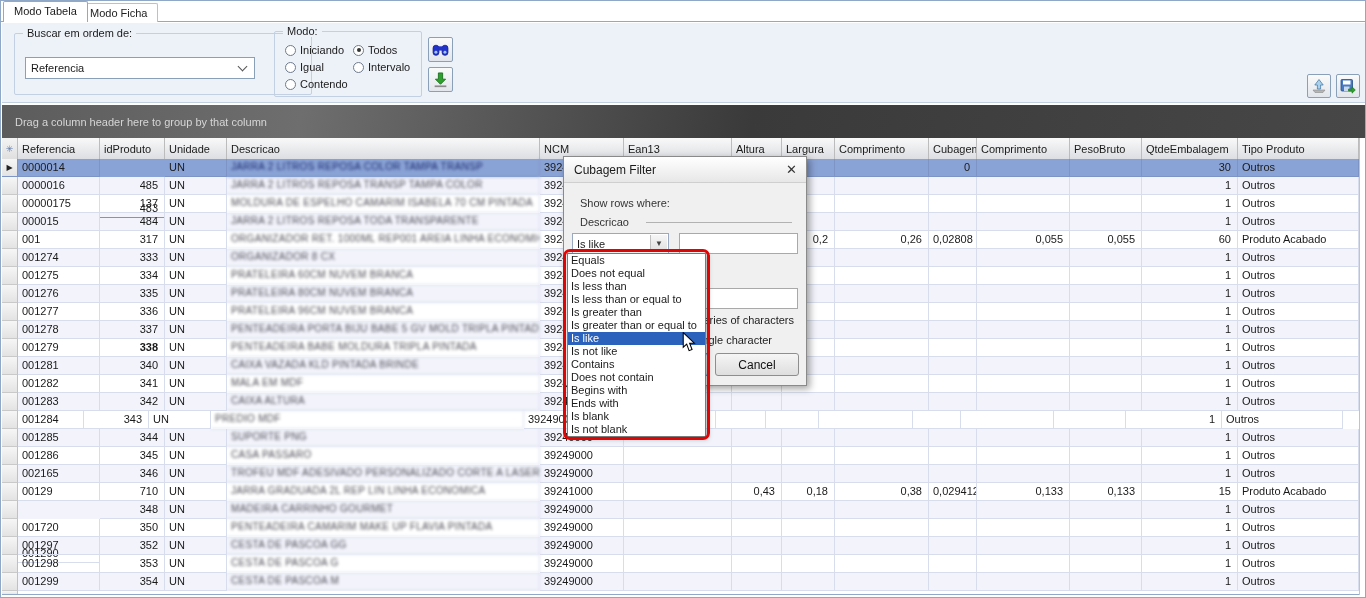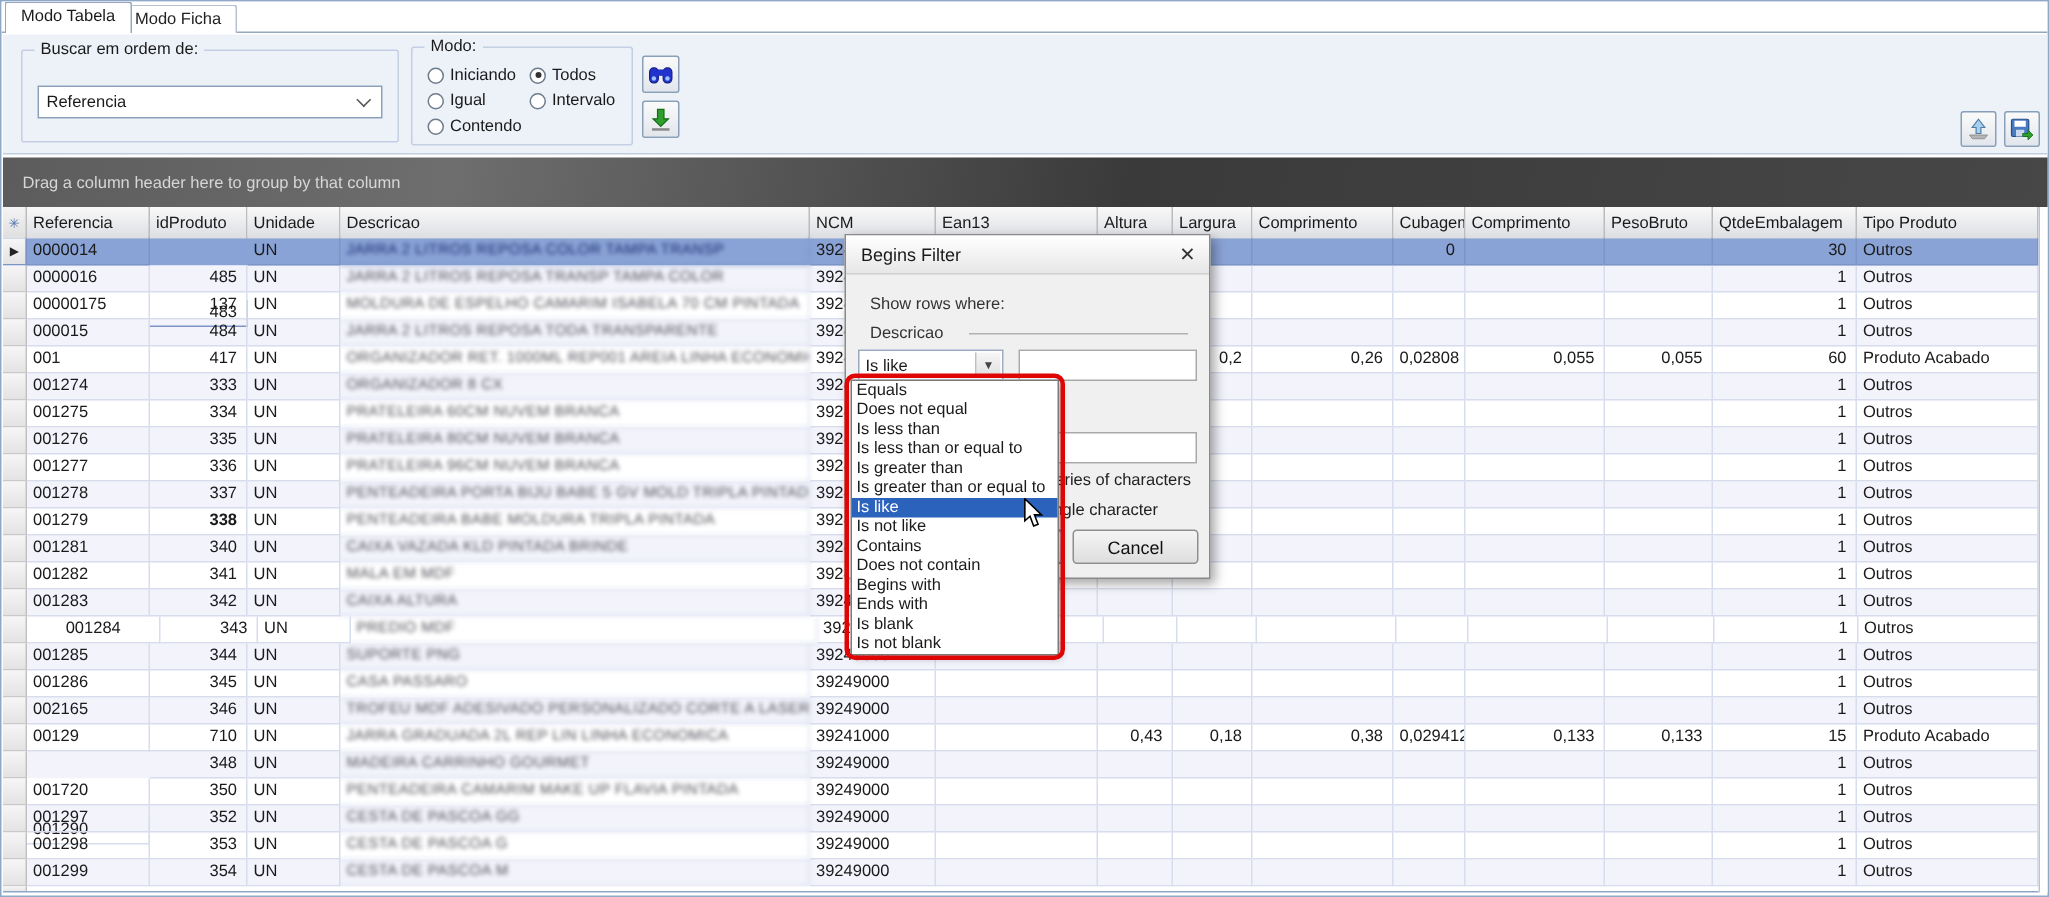--- a/index.html
+++ b/index.html
@@ -12,21 +12,21 @@
   
   .tabstrip{position:absolute;left:0;top:0;width:100%;height:21px;background:#fff;border-bottom:1px solid #98a8bc;}
   .tab{position:absolute;top:0;height:21px;padding:3px 10px 0 10px;background:#fff;
        border:1px solid #98a8bc;border-bottom:none;border-radius:2px 2px 0 0;cursor:default;}
   .tab.active{left:2px;z-index:2;}
   .tab.inactive{left:78px;top:2px;height:19px;border-color:#b4c2d2;color:#222;}
   
   .panel{position:absolute;left:1px;top:22px;width:1364px;height:80px;background:#edf2f9;border-bottom:1px solid #c2cfdf;}
   .gb{position:absolute;border:1px solid #c3cfe2;border-radius:2px;}
   .gb .cap{position:absolute;top:-7px;left:8px;background:#edf2f9;padding:0 4px;color:#1a1a1a;white-space:nowrap;}
-  .gb-order{left:12px;top:10px;width:252px;height:62px;}
+  .gb-order{left:12px;top:10px;width:298px;height:62px;}
   .combo{position:absolute;left:10px;top:23px;width:230px;height:22px;background:#fff;border:1px solid #8aa0b8;display:flex;align-items:center;padding-left:5px;}
   .combo .chev{position:absolute;right:8px;top:5px;width:7px;height:7px;border-right:1.6px solid #555;border-bottom:1.6px solid #555;transform:rotate(45deg);}
   .gb-mode{left:272px;top:8px;width:148px;height:66px;}
   .radio{position:absolute;display:flex;align-items:center;gap:4px;white-space:nowrap;}
   .rb{width:11px;height:11px;border:1px solid #6e7b8c;border-radius:50%;background:#fff;position:relative;flex:0 0 11px;}
   .rb.on::after{content:"";position:absolute;left:2.5px;top:2.5px;width:4px;height:4px;border-radius:50%;background:#333;}
   .tbtn{position:absolute;width:25px;height:25px;background:linear-gradient(#fafafa,#e2e6ec);border:1px solid #8aa0b8;border-radius:2px;display:flex;align-items:center;justify-content:center;padding:0;}
   
   .groupbar{position:absolute;left:1px;top:104px;width:1364px;height:33px;
     background:linear-gradient(100deg,#5c5c5c 0%,#6e6e6e 22%,#3a3a3a 55%,#474747 100%);
@@ -237,21 +237,21 @@
         <div class="gcell num" style="width: 94px;"></div>
         <div class="gcell num" style="width: 48px;"></div>
         <div class="gcell num" style="width: 93px;"></div>
         <div class="gcell num" style="width: 72px;"></div>
         <div class="gcell num" style="width: 96px;">1</div>
         <div class="gcell" style="width: 121px;">Outros</div>
       </div>
       <div class="grow">
         <div class="gcell ind" style="width: 16px;"></div>
         <div class="gcell" style="width: 82px;">001</div>
-        <div class="gcell num" style="width: 65px;">417</div>
+        <div class="gcell num" style="width: 65px;">317</div>
         <div class="gcell" style="width: 62px;">UN</div>
         <div class="gcell blur" style="width: 313px;">ORGANIZADOR RET. 1000ML REP001 AREIA LINHA ECONOMICA</div>
         <div class="gcell" style="width: 84px;">39249000</div>
         <div class="gcell" style="width: 108px;"></div>
         <div class="gcell num" style="width: 50px;"></div>
         <div class="gcell num" style="width: 53px;">0,2</div>
         <div class="gcell num" style="width: 94px;">0,26</div>
         <div class="gcell num" style="width: 48px;">0,02808</div>
         <div class="gcell num" style="width: 93px;">0,055</div>
         <div class="gcell num" style="width: 72px;">0,055</div>
@@ -406,21 +406,21 @@
         <div class="gcell num" style="width: 53px;"></div>
         <div class="gcell num" style="width: 94px;"></div>
         <div class="gcell num" style="width: 48px;"></div>
         <div class="gcell num" style="width: 93px;"></div>
         <div class="gcell num" style="width: 72px;"></div>
         <div class="gcell num" style="width: 96px;">1</div>
         <div class="gcell" style="width: 121px;">Outros</div>
       </div>
       <div class="grow">
         <div class="gcell ind" style="width: 16px;"></div>
-        <div class="gcell" style="width: 90px; text-align: center;">001284</div>
+        <div class="gcell" style="width: 66px;">001284</div>
         <div class="gcell num" style="width: 65px;">343</div>
         <div class="gcell" style="width: 62px;">UN</div>
         <div class="gcell blur" style="width: 313px;">PREDIO MDF</div>
         <div class="gcell" style="width: 84px;">39249000</div>
         <div class="gcell" style="width: 108px;"></div>
         <div class="gcell num" style="width: 50px;"></div>
         <div class="gcell num" style="width: 53px;"></div>
         <div class="gcell num" style="width: 94px;"></div>
         <div class="gcell num" style="width: 48px;"></div>
         <div class="gcell num" style="width: 93px;"></div>
@@ -582,21 +582,21 @@
         <div class="gcell" style="width: 121px;">Outros</div>
       </div>
     </div>
   <div class="bottomstrip">
       <div class="ind"></div>
     </div>
   <div class="vscroll"></div>
 
   <div class="dialog">
     <div class="dlg-title">
-      <span>Begins Filter</span>
+      <span>Cubagem Filter</span>
       <span class="dlg-close">✕</span>
     </div>
     <div class="dlg-swr">Show rows where:</div>
     <div class="dlg-field">Descricao</div>
     <div class="dlg-line"></div>
     <div class="combo2">
       <span>Is like</span>
       <span class="dd-btn">▼</span>
     </div>
     <input class="dlg-edit e1" value="" style="">

